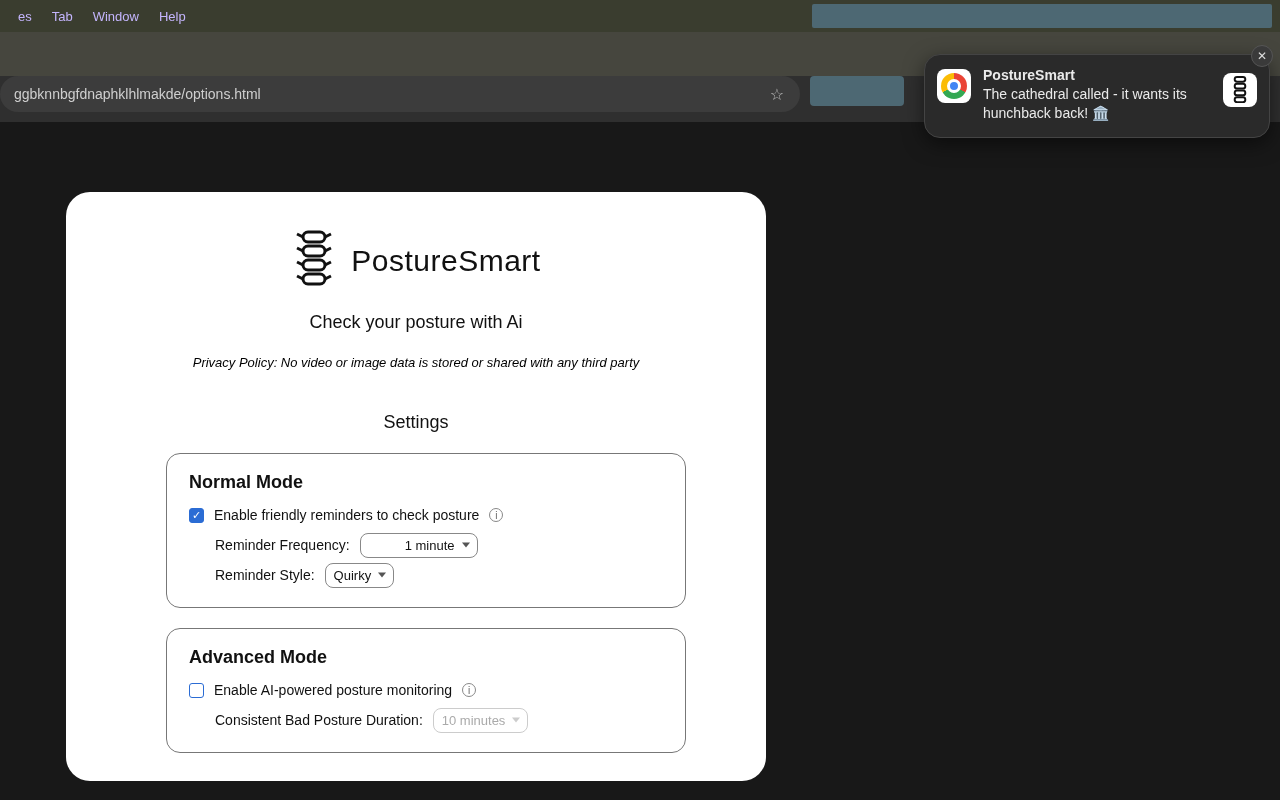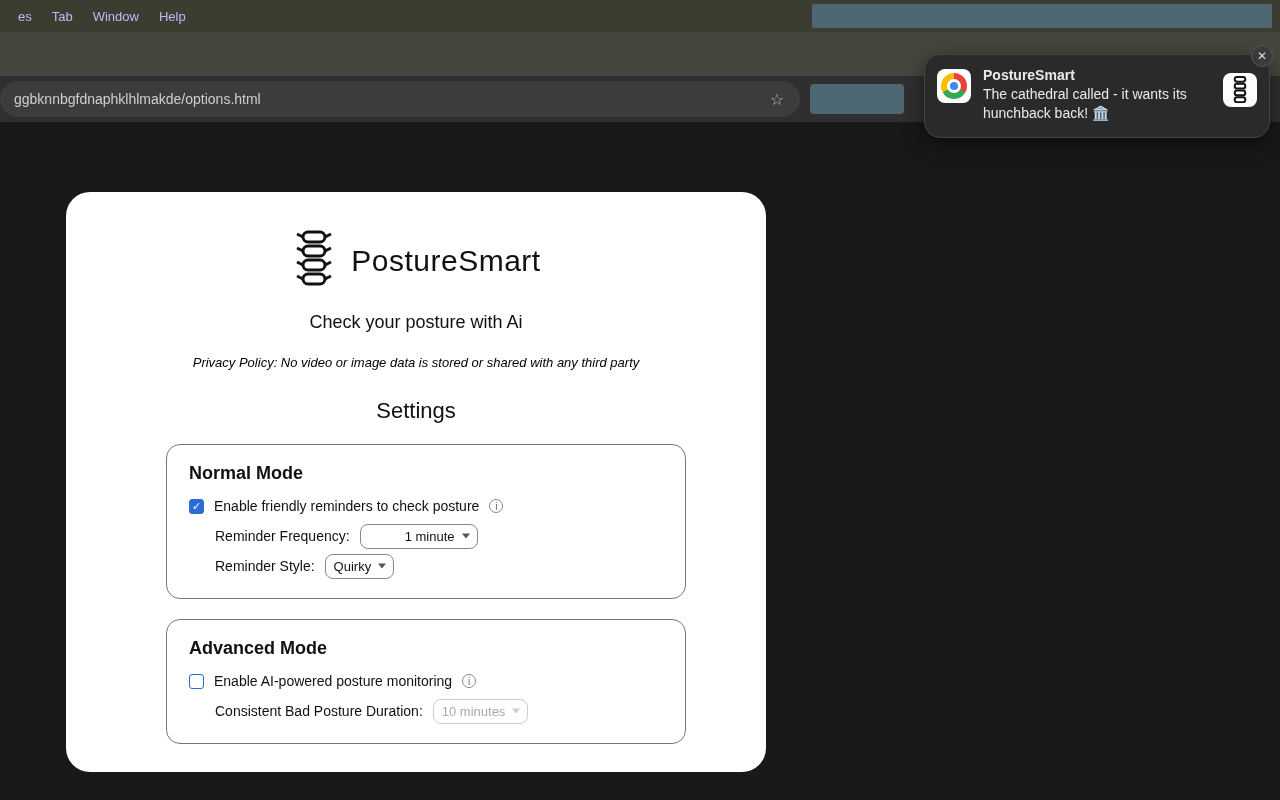--- a/index.html
+++ b/index.html
@@ -29,21 +29,21 @@
     height: 90px;
     background: #2f2f2f;
     
   }
   .browser-inner {
     background: #46463e; 
     height: 44px;
   }
   .addr-row {
     display: flex;
-    align-items: center;
+    align-items: flex-start;
     height: 46px;
     background: #2f2f2f;
     padding: 0 0 0 0;
     gap: 10px;
   }
   .addr-bar {
     flex: 1;
     height: 36px;
     background: #3c3c3c;
     border-radius: 18px;
@@ -74,21 +74,21 @@
     background: #fff;
     border-radius: 24px;
     padding: 32px 20px 28px 20px;
     color: #111;
   }
 
   .logo-row { display:flex; align-items:center; justify-content:center; gap:14px; margin-top:4px; }
   .logo-title { font-size: 30px; font-weight: 500; font-family: "Trebuchet MS", Arial, sans-serif; letter-spacing: 0.5px;}
   .subtitle { text-align:center; font-size:18px; margin-top:18px; font-family: "Trebuchet MS", Arial, sans-serif; }
   .privacy { text-align:center; font-size:13px; font-style: italic; color:#000000; margin-top:22px; font-family: "Trebuchet MS", Arial, sans-serif;}
-  .settings-h { text-align:center; font-size:22px; margin-top:28px; font-family: "Trebuchet MS", Arial, sans-serif; }
+  .settings-h { text-align:center; font-size:18px; margin-top:42px; font-family: "Trebuchet MS", Arial, sans-serif; }
 
   .panel {
     border: 1.5px solid #777;
     border-radius: 14px;
     margin: 20px 60px 0 80px;
     padding: 18px 22px 24px 22px;
   }
   .panel-title { font-size:18px; font-weight:600; font-family:"Trebuchet MS",Arial,sans-serif; margin-bottom:14px;}
   .row { display:flex; align-items:center; gap:10px; margin-bottom:14px; font-size:14px; font-family:"Trebuchet MS",Arial,sans-serif; }
   .row:last-child{margin-bottom:0;}

